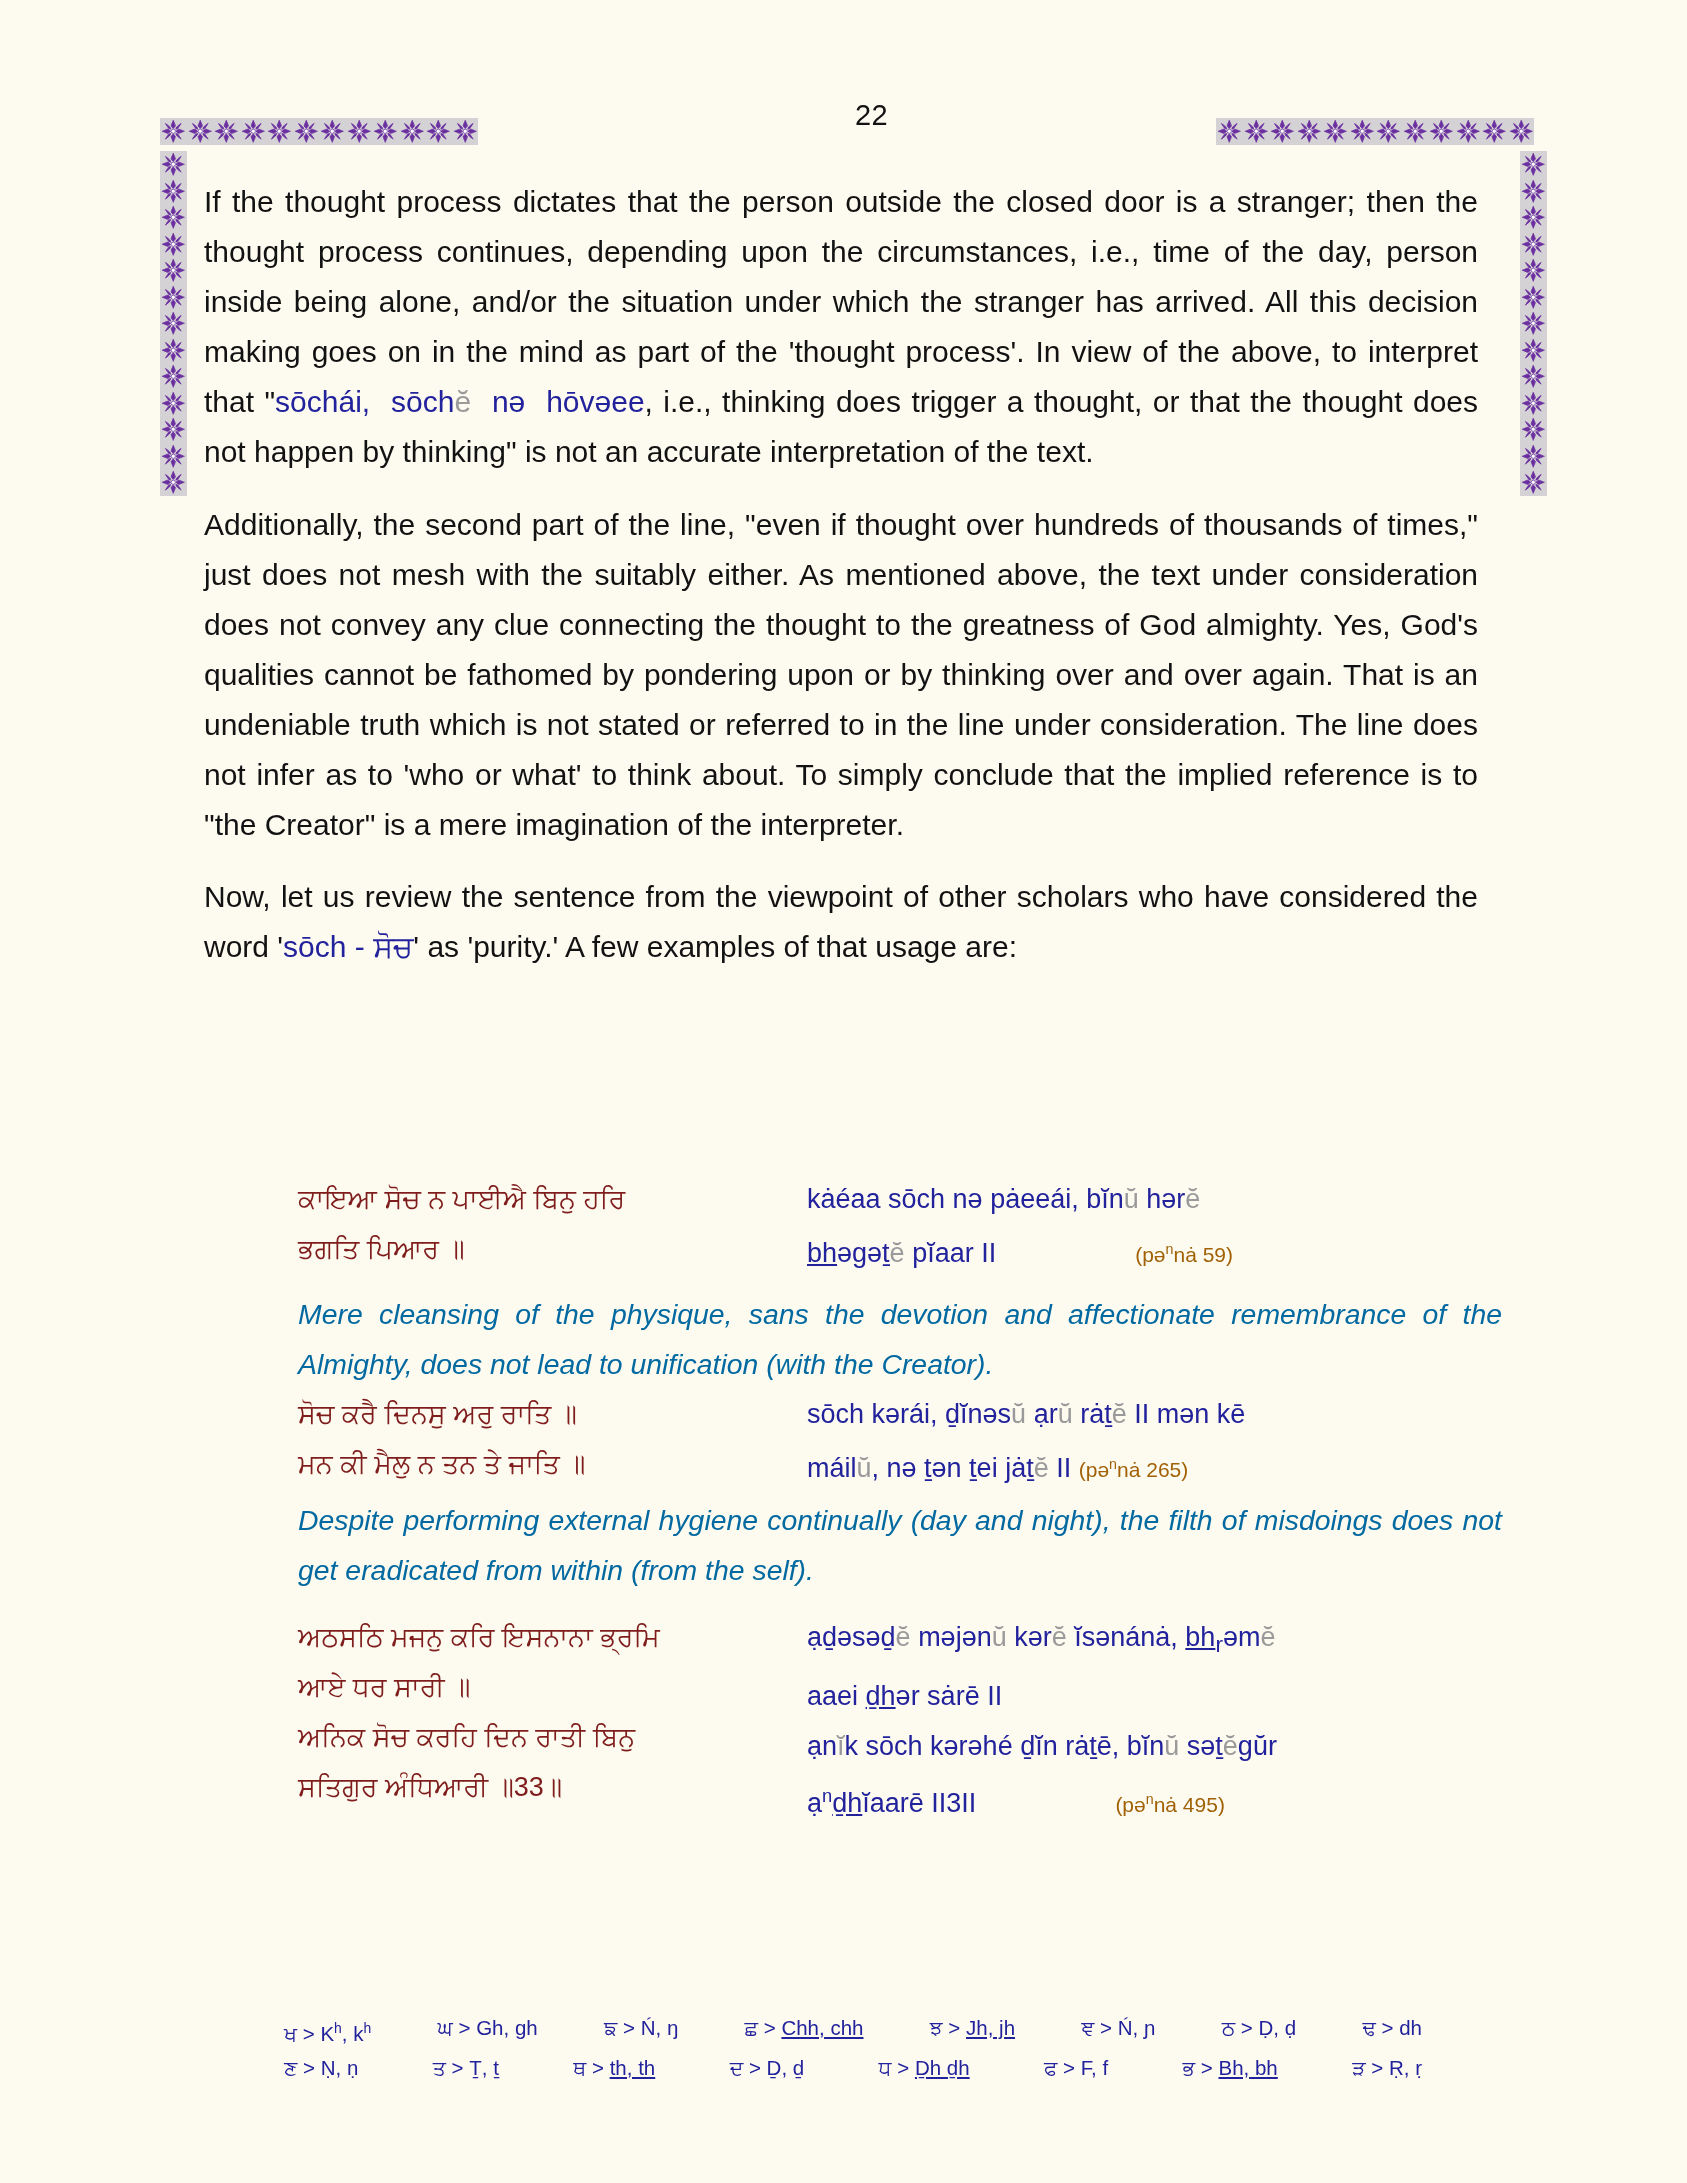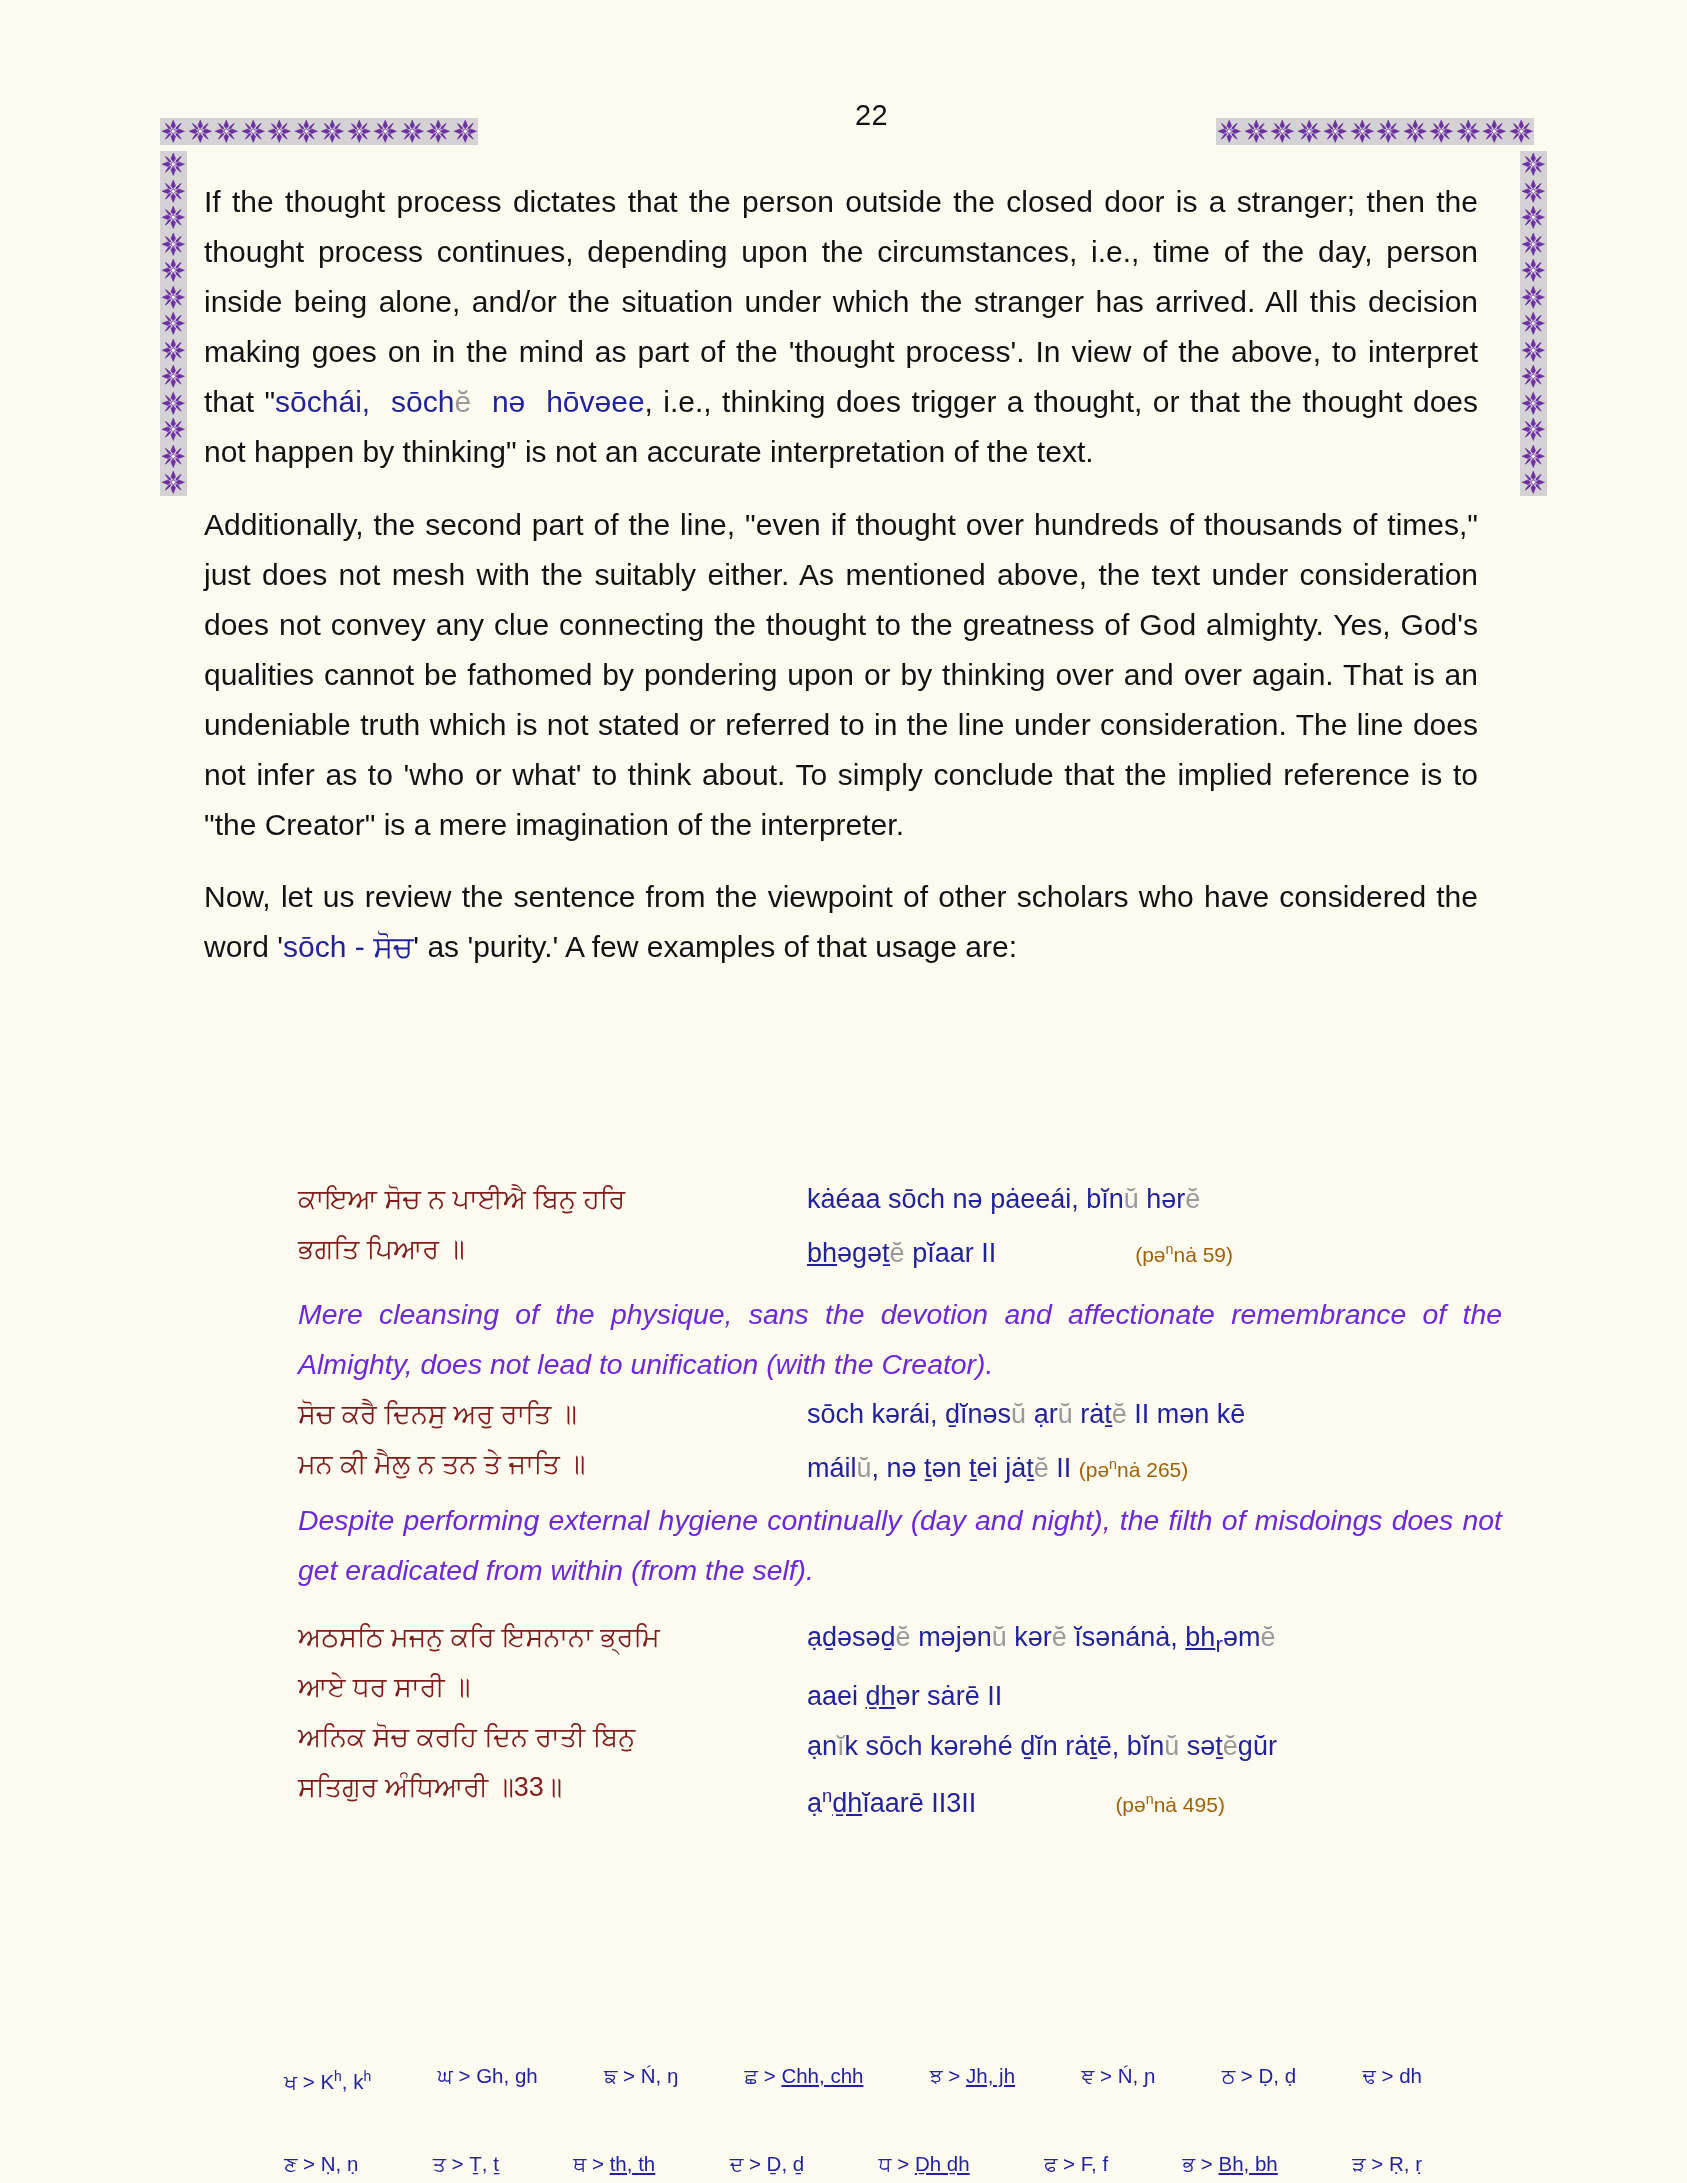--- a/index.html
+++ b/index.html
@@ -101,21 +101,21 @@
     white-space: normal;
   }
   .q-translit .ref {
     color: #a16207;
     font-size: 21px;
     white-space: nowrap;
   }
   .translation {
     font-size: 28.4px;
     line-height: 50px;
-    color: #6d28d9;
+    color: #0369a1;
     font-style: italic;
     text-align: justify;
     margin: 0;
   }
   .spacer-sm { height: 17px; }
   .spacer-xs { height: 9.3px; }
   .underline-u { text-decoration: underline; }
   .sup-n { font-size: 0.68em; vertical-align: super; }
   .ref-far {
     display: inline-block;
@@ -131,21 +131,21 @@
     color: #22229c;
     font-size: 20.5px;
     line-height: 34px;
   }
   .footkey-row {
     display: flex;
     flex-direction: row;
     justify-content: space-between;
     white-space: nowrap;
   }
-  .fk-item { display: inline-block; margin-top: 48px; }
+  .fk-item { display: inline-block; }
   .fk-u { text-decoration: underline; }
   .fk-sup { font-size: 0.68em; vertical-align: super; }
 </style>
 </head>
 <body>
 
 <div class="page">
 
   <div class="orn-strip horizontal orn-top-left" id="orn-top-left">
       <span class="orn">

